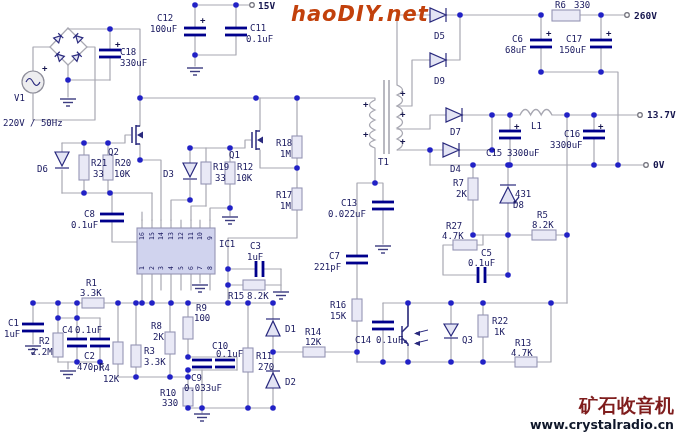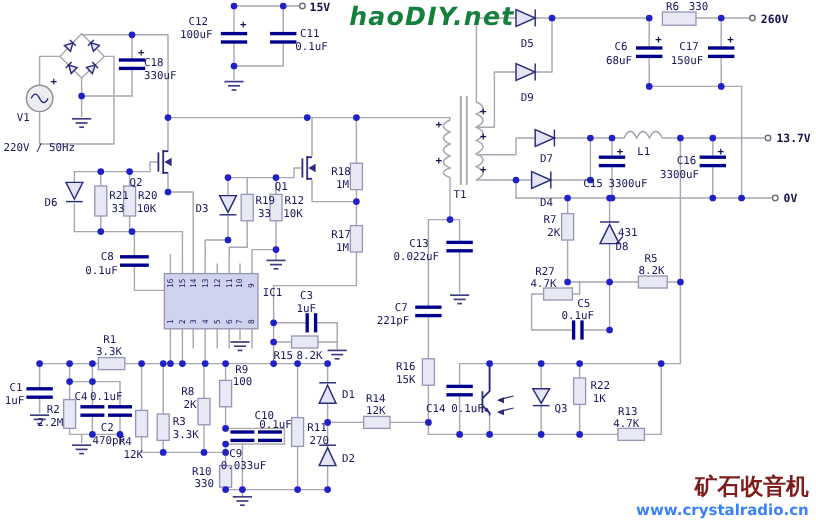--- a/index.html
+++ b/index.html
@@ -17,23 +17,23 @@
   .dot{fill:#2121c6}
   .gnd{stroke:#3c3c80;stroke-width:1.4}
   .lbl{font:9px "DejaVu Sans Mono",monospace;fill:#17175e}
   .term{font:bold 9.5px "DejaVu Sans Mono",monospace;fill:#15154e}
   .pin{font:6.5px "DejaVu Sans Mono",monospace;fill:#17175e}
   .plus{font:bold 9px "DejaVu Sans Mono",monospace;fill:#15154e}
   .tcirc{fill:#fff;stroke:#70707a;stroke-width:1.2}
   .icbox{fill:#d0d3ee;stroke:#9595b5;stroke-width:1.1}
   .src{fill:#ededef;stroke:#8e8e9a;stroke-width:1.2}
   .wm-top{position:absolute;left:291px;top:2px;font:italic bold 21px "DejaVu Sans",sans-serif;
-          color:#15803d;letter-spacing:1px;}
+          color:#c2410c;letter-spacing:1px;}
   .wm-name{position:absolute;right:6px;top:393px;font:bold 19px "DejaVu Sans",sans-serif;color:#7f1d1d;}
-  .wm-url{position:absolute;right:6px;top:417px;font:bold 12.5px "DejaVu Sans",sans-serif;color:#3b82f6;}
+  .wm-url{position:absolute;right:6px;top:417px;font:bold 12.5px "DejaVu Sans",sans-serif;color:#0f172a;}
 </style>
 </head>
 <body>
 
 <div id="stage">
 <svg width="680" height="435" viewBox="0 0 680 435">
 <defs>
   <g id="g" class="gnd">
     <line x1="-8" y1="0" x2="8" y2="0"></line>
           <line x1="-5" y1="3.5" x2="5" y2="3.5"></line>

